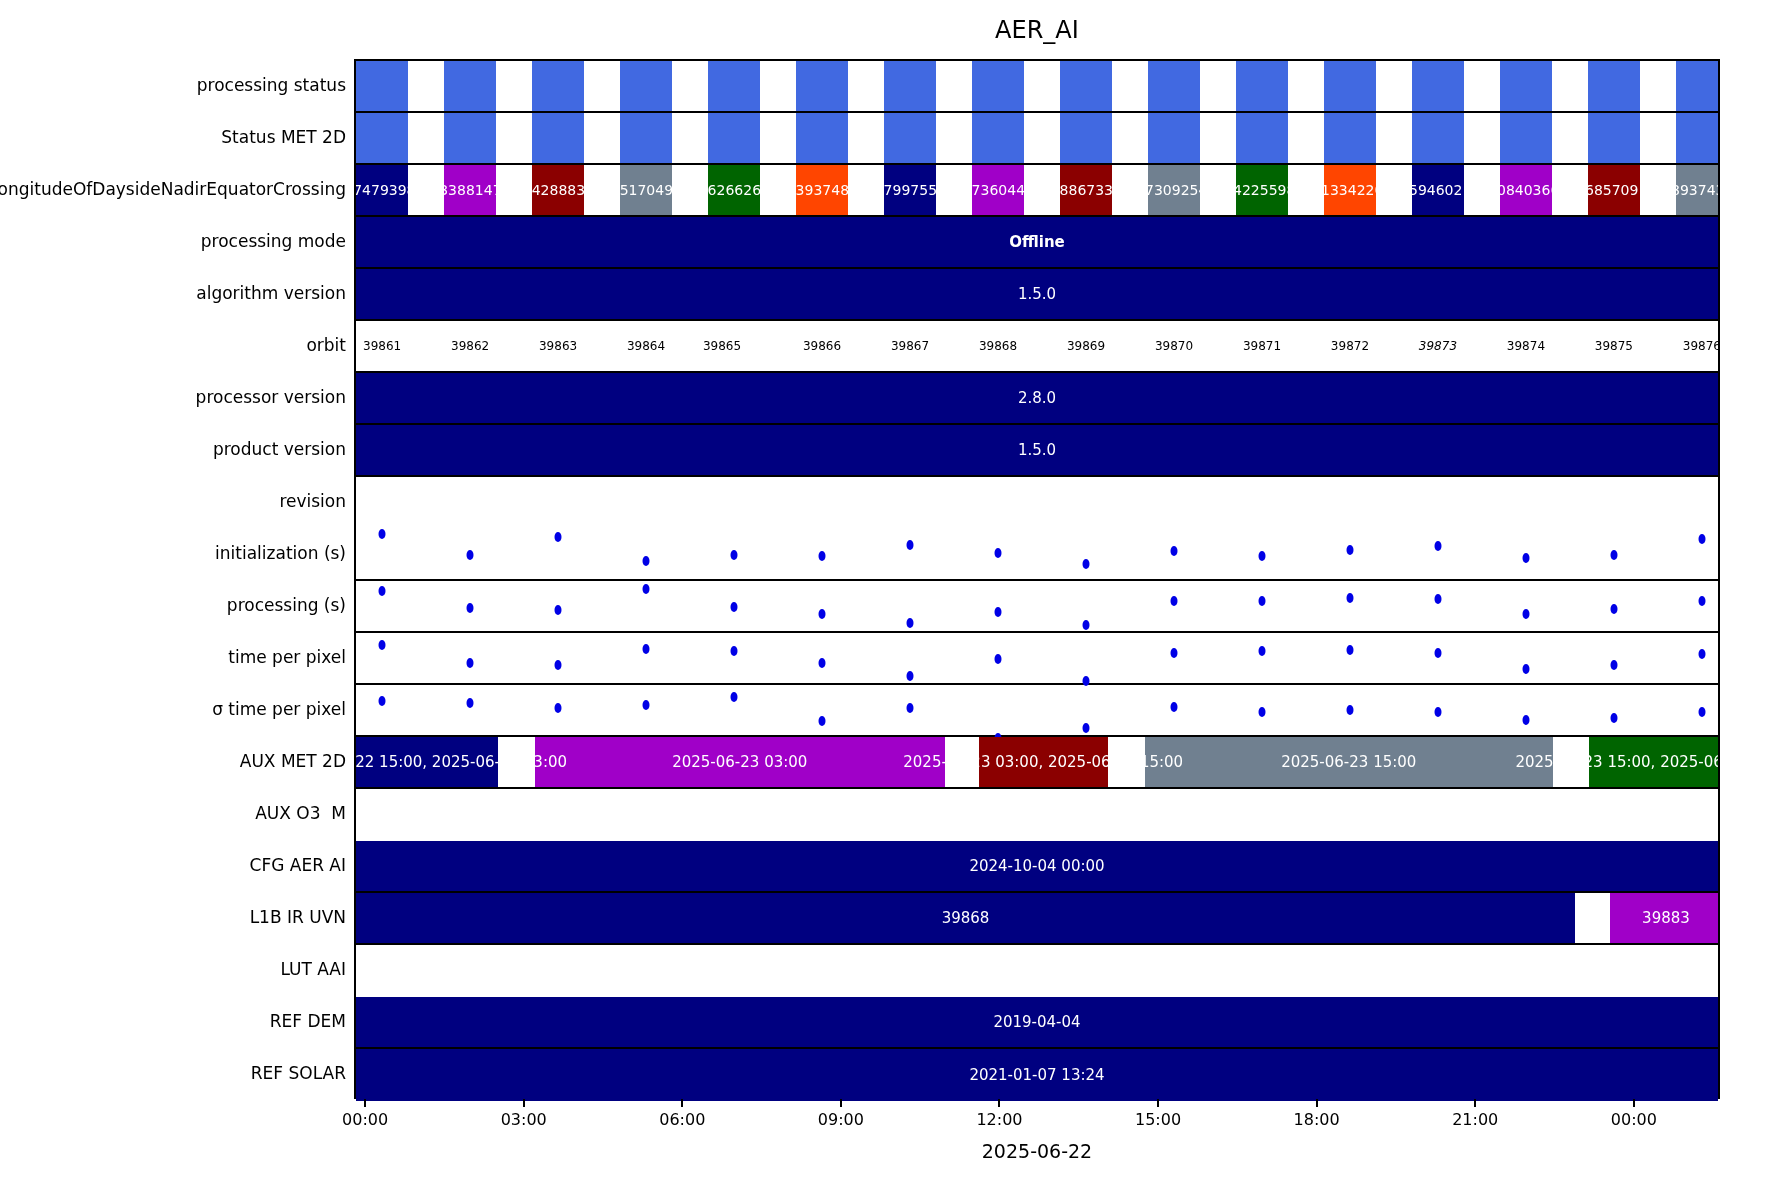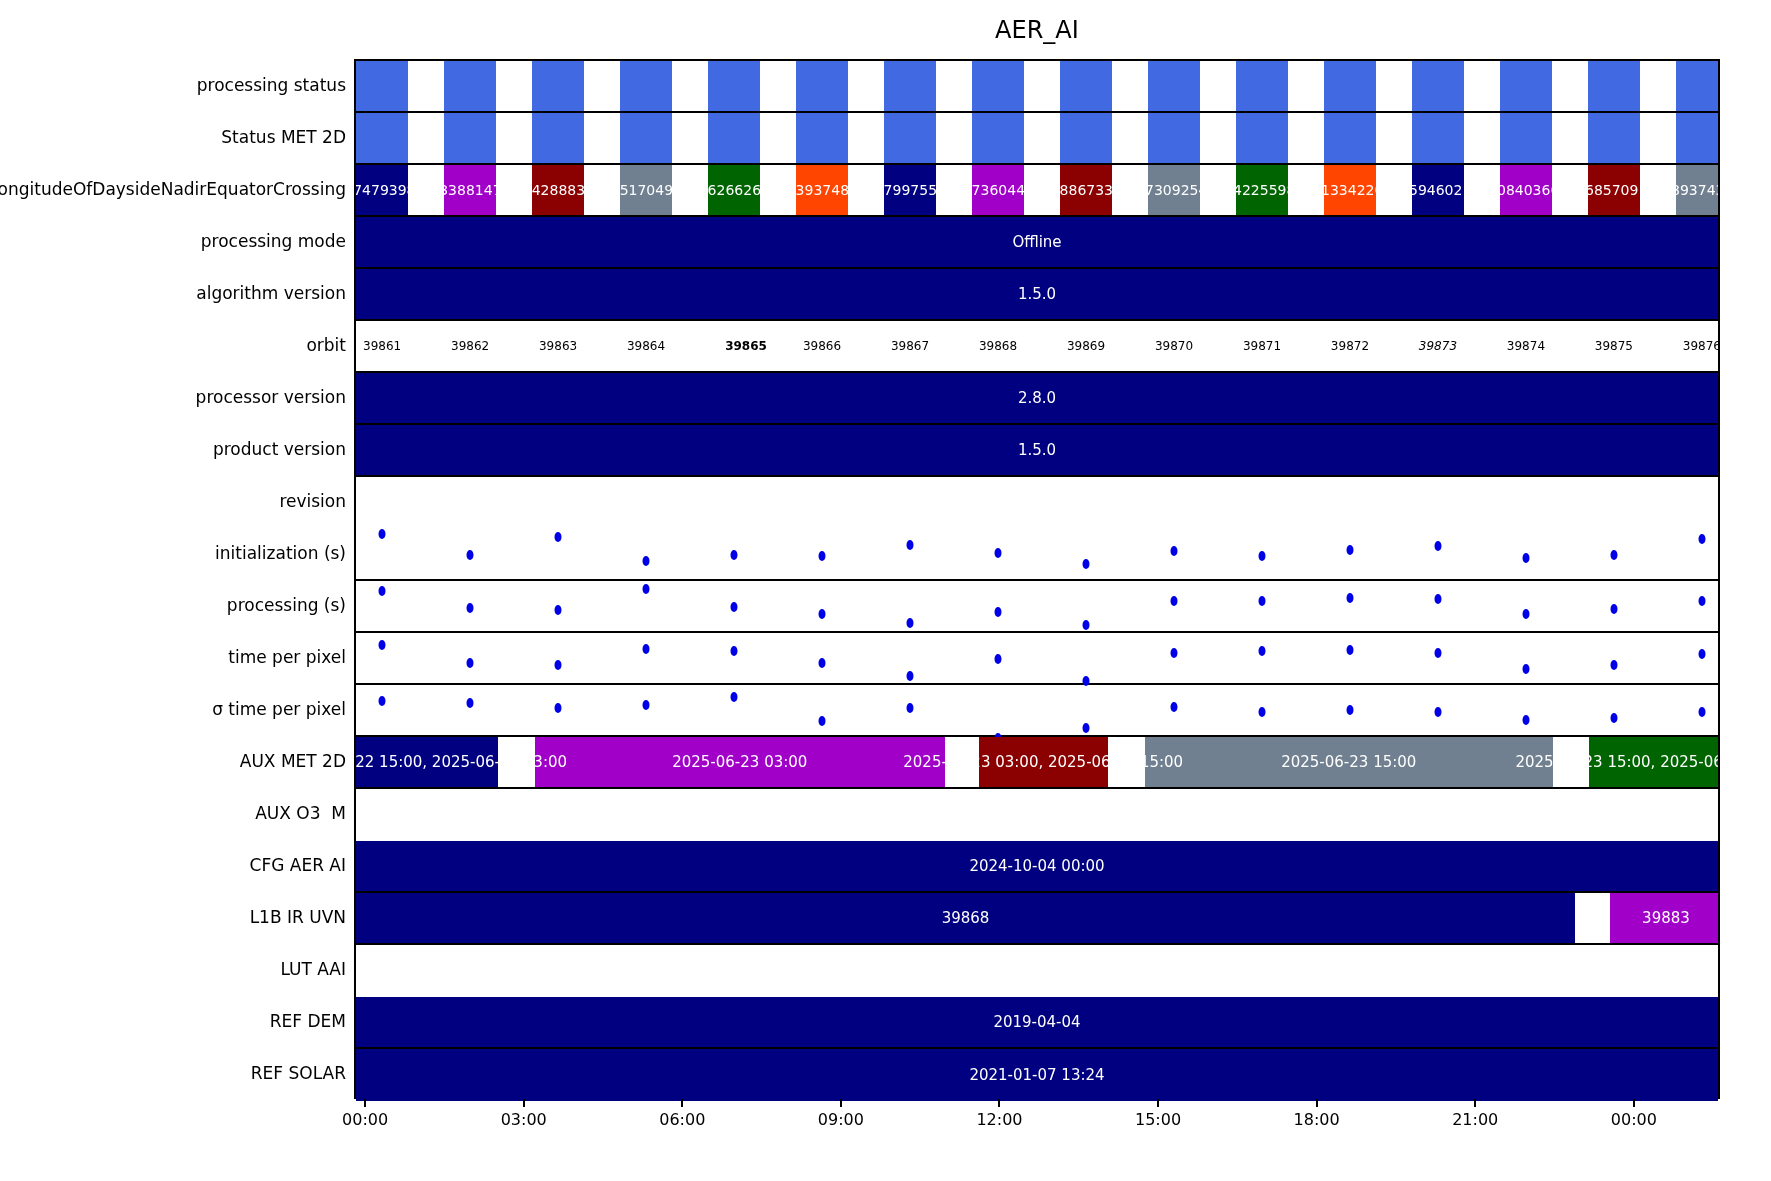--- a/index.html
+++ b/index.html
@@ -103,32 +103,32 @@
         <div class="lonlabel" style="left: 817.993px;">150.7309254986</div>
         <div class="lonlabel" style="left: 905.979px;">125.4225598255</div>
         <div class="lonlabel" style="left: 993.966px;">100.1334220114</div>
         <div class="lonlabel" style="left: 1081.95px;">75.15946021988</div>
         <div class="lonlabel" style="left: 1169.94px;">49.80840366522</div>
         <div class="lonlabel" style="left: 1257.93px;">38.66857091185</div>
         <div class="lonlabel" style="left: 1345.91px;">-0.88937438964</div>
       </div>
       <div class="prow" style="top: 156px;">
         <div class="fullbar" style="background: rgb(0, 0, 128);"></div>
-        <div class="barlabel" style="left: 50%;">Offline</div>
+        <div class="barlabel" style="left: 50%; font-weight: bold;">Offline</div>
       </div>
       <div class="prow" style="top: 208px;">
         <div class="fullbar" style="background: rgb(0, 0, 128);"></div>
         <div class="barlabel" style="left: 50%;">1.5.0</div>
       </div>
       <div class="prow" style="top: 260px;">
         <div class="orbitnum" style="left: 26.1147px;">39861</div>
         <div class="orbitnum" style="left: 114.101px;">39862</div>
         <div class="orbitnum" style="left: 202.088px;">39863</div>
         <div class="orbitnum" style="left: 290.074px;">39864</div>
-        <div class="orbitnum" style="left: 390px; font-weight: bold;">39865</div>
+        <div class="orbitnum" style="left: 366px;">39865</div>
         <div class="orbitnum" style="left: 466.047px;">39866</div>
         <div class="orbitnum" style="left: 554.034px;">39867</div>
         <div class="orbitnum" style="left: 642.02px;">39868</div>
         <div class="orbitnum" style="left: 730.006px;">39869</div>
         <div class="orbitnum" style="left: 817.993px;">39870</div>
         <div class="orbitnum" style="left: 905.979px;">39871</div>
         <div class="orbitnum" style="left: 993.966px;">39872</div>
         <div class="orbitnum" style="left: 1081.95px; font-style: italic;">39873</div>
         <div class="orbitnum" style="left: 1169.94px;">39874</div>
         <div class="orbitnum" style="left: 1257.93px;">39875</div>
@@ -280,13 +280,14 @@
       <div class="xticklabel" style="left: 954.467px;">12:00</div>
       <div class="xtick" style="left: 1157.06px;"></div>
       <div class="xticklabel" style="left: 1113.06px;">15:00</div>
       <div class="xtick" style="left: 1315.65px;"></div>
       <div class="xticklabel" style="left: 1271.65px;">18:00</div>
       <div class="xtick" style="left: 1474.24px;"></div>
       <div class="xticklabel" style="left: 1430.24px;">21:00</div>
       <div class="xtick" style="left: 1632.83px;"></div>
       <div class="xticklabel" style="left: 1588.83px;">00:00</div>
     </div>
+  <div class="datelabel">2025-06-22</div>
 </div>
 
 </body></html>

